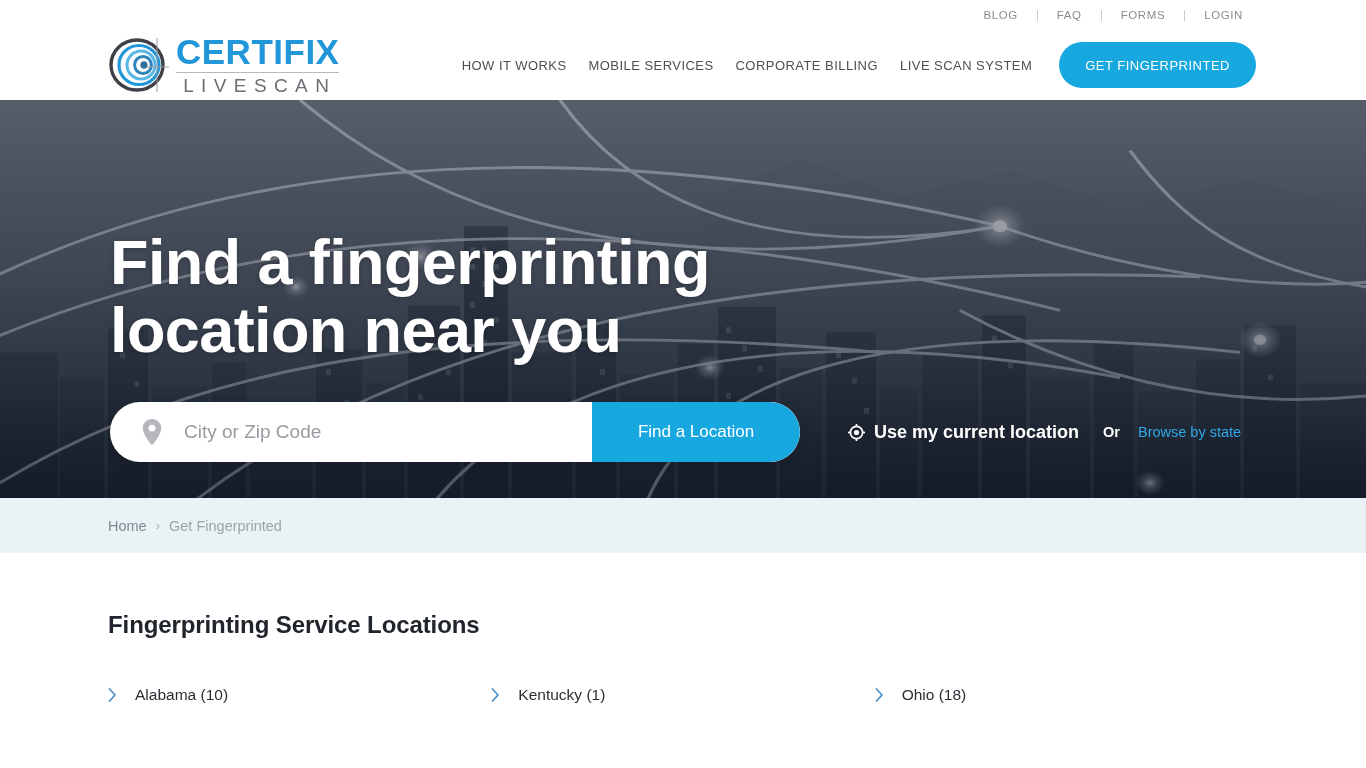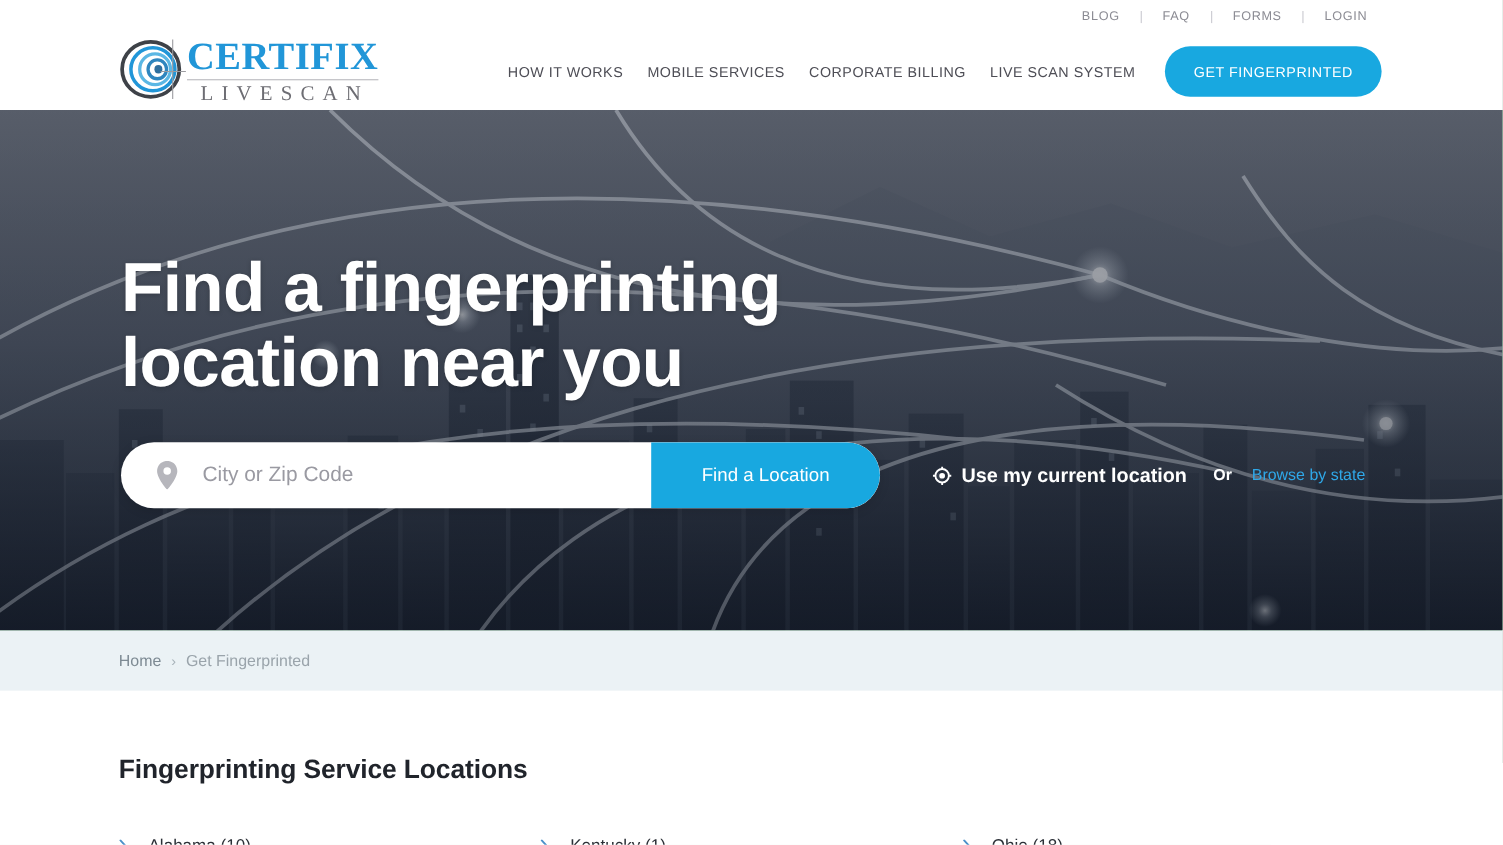--- a/index.html
+++ b/index.html
@@ -38,24 +38,23 @@
   .header {
     height: 70px;
     background: #ffffff;
     display: flex;
     align-items: center;
     padding: 0 110px 0 108px;
     position: relative;
   }
   .logo {
     display: flex;
-    align-items: flex-start;
-    gap: 0;
-    text-decoration: none;
-    font-family: Liberation Serif, serif;
+    align-items: center;
+    gap: 6px;
+    text-decoration: none;
   }
   .logo-mark { width: 62px; height: 58px; flex: none; display:block; }
   .logo-text { display: flex; flex-direction: column; line-height: 1; }
   .logo-top {
     font-size: 35px;
     font-weight: 700;
     color: #2196d8;
     letter-spacing: 0.5px;
     line-height: 36px;
   }
@@ -95,23 +94,23 @@
     font-size: 13px;
     letter-spacing: 0.5px;
     font-family: inherit;
     cursor: pointer;
     white-space: nowrap;
   }
 
   
   .hero {
     position: relative;
-    height: 473px;
+    height: 398px;
     overflow: hidden;
-    background: #14532d;
+    background: #4c1d95;
   }
   .hero-bg { position: absolute; inset: 0; }
   .hero-bg svg { width: 100%; height: 100%; display: block; }
   .hero-scrim {
     position: absolute; inset: 0;
     background: linear-gradient(180deg, rgba(56,62,74,0.42) 0%, rgba(30,38,52,0.50) 55%, rgba(20,27,40,0.62) 100%);
   }
   .hero-inner {
     position: relative;
     padding: 128px 0 0 110px;

